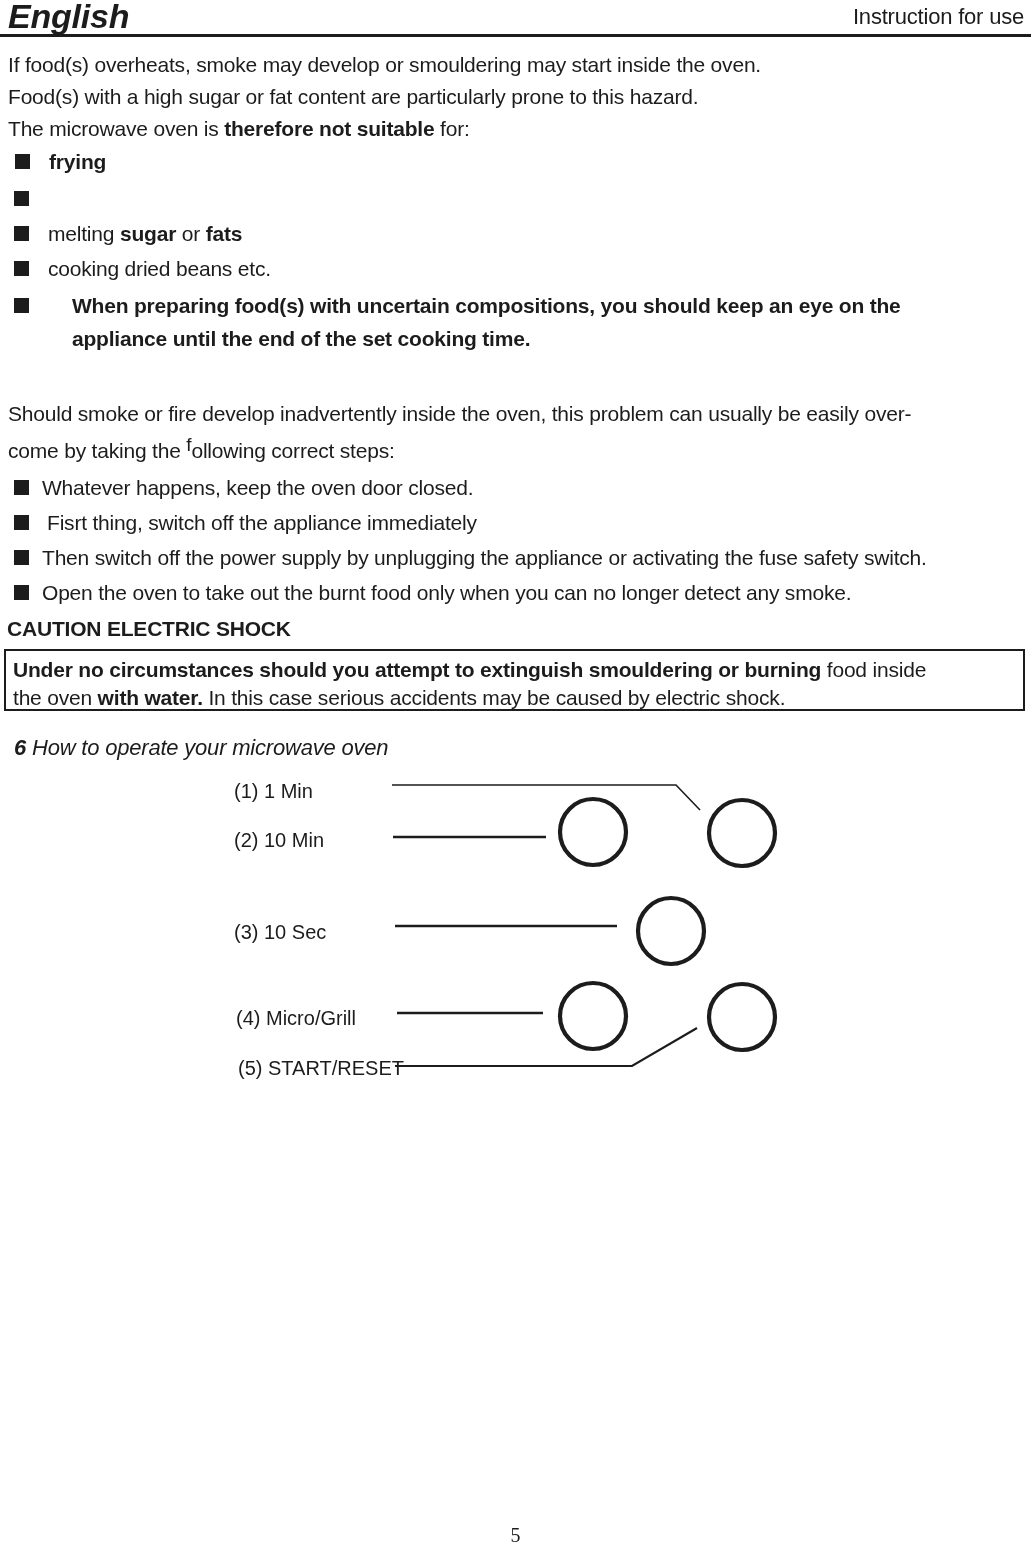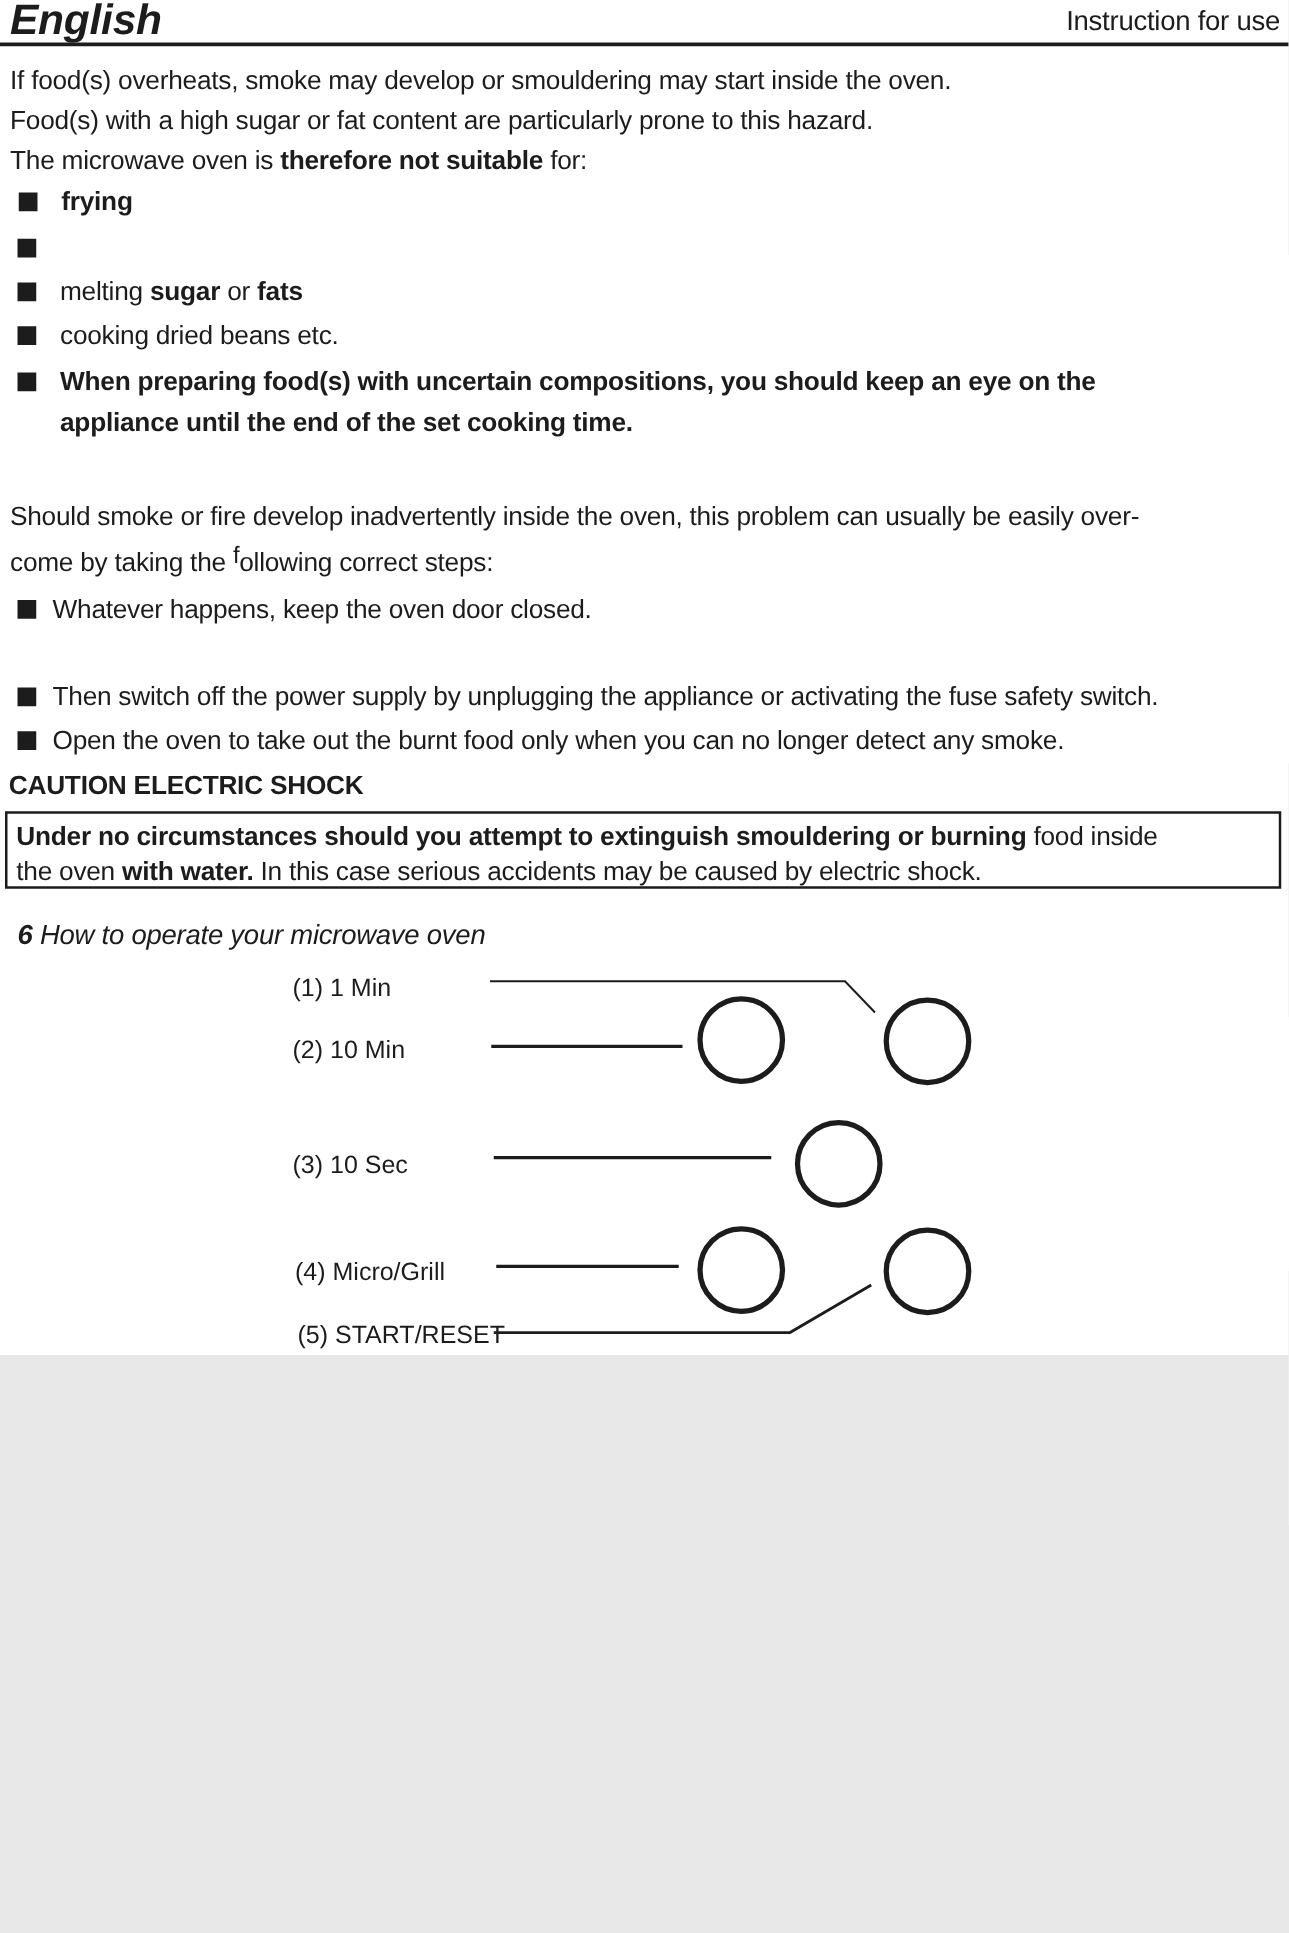--- a/index.html
+++ b/index.html
@@ -1,21 +1,21 @@
 <!DOCTYPE html>
 <html><head>
 <meta charset="utf-8">
 <style>
   :root { --ink: #1c1c1c; --paper: #ffffff; }
   * { margin: 0; padding: 0; box-sizing: border-box; }
   html, body { background: #e8e8e8; }
   .page {
     position: relative;
     width: 1031px;
-    height: 1084px;
+    height: 1546px;
     margin: 0 auto;
     background: var(--paper);
     color: var(--ink);
     font-family: "Liberation Sans", sans-serif;
     font-size: 21px;
     letter-spacing: -0.2px;
     overflow: hidden;
   }
   .abs { position: absolute; }
   .b { font-weight: 700; }
@@ -23,21 +23,21 @@
   .line { line-height: 23px; white-space: nowrap; }
   
   .lang-title { left: 8px; top: -3px; font-size: 34px; font-weight: 700; font-style: italic; }
   .doc-type { right: 7px; top: 4px; font-size: 22px; }
   .rule { left: 0; top: 34px; width: 1031px; height: 3px; background: var(--ink); }
   
   .row { display: flex; align-items: flex-start; line-height: 23px; }
   .sq { width: 15px; height: 15px; background: var(--ink); flex: none; margin-top: 4px; }
   .bt { margin-left: 19px; white-space: nowrap; }
   .bt15 { margin-left: 13px; white-space: nowrap; }
-  .two { line-height: 33px; }
+  .two { line-height: 33px; gap: 24px; }
   .supf { position: relative; top: -7px; font-size: 19px; }
   
   .cbox {
     left: 4px; top: 649px; width: 1021px; height: 62px;
     border: 2px solid var(--ink);
     padding: 5px 20px 0 7px;
     line-height: 28px;
   }
   .cbox div { white-space: nowrap; }
   
@@ -92,20 +92,24 @@
 
   <div class="abs line" style="left:8px; top:402px">Should smoke or fire develop inadvertently inside the oven, this problem can usually be easily over-</div>
   <div class="abs line" style="left:8px; top:439px">
     <span>come by taking the </span><span class="supf">f</span><span>ollowing correct steps:</span>
   </div>
 
   <div class="abs row" style="left:14px; top:476px">
     <span class="sq"></span>
     <span class="bt15">Whatever happens, keep the oven door closed.</span>
   </div>
+  <div class="abs row" style="left:14px; top:511px">
+    <span class="sq"></span>
+    <span class="bt15" style="margin-left:18px">Fisrt thing, switch off the appliance immediately</span>
+  </div>
   <div class="abs row" style="left:14px; top:546px">
     <span class="sq"></span>
     <span class="bt15">Then switch off the power supply by unplugging the appliance or activating the fuse safety switch.</span>
   </div>
   <div class="abs row" style="left:14px; top:581px">
     <span class="sq"></span>
     <span class="bt15">Open the oven to take out the burnt food only when you can no longer detect any smoke.</span>
   </div>
 
   <div class="abs line b" style="left:7px; top:617px">CAUTION ELECTRIC SHOCK</div>

